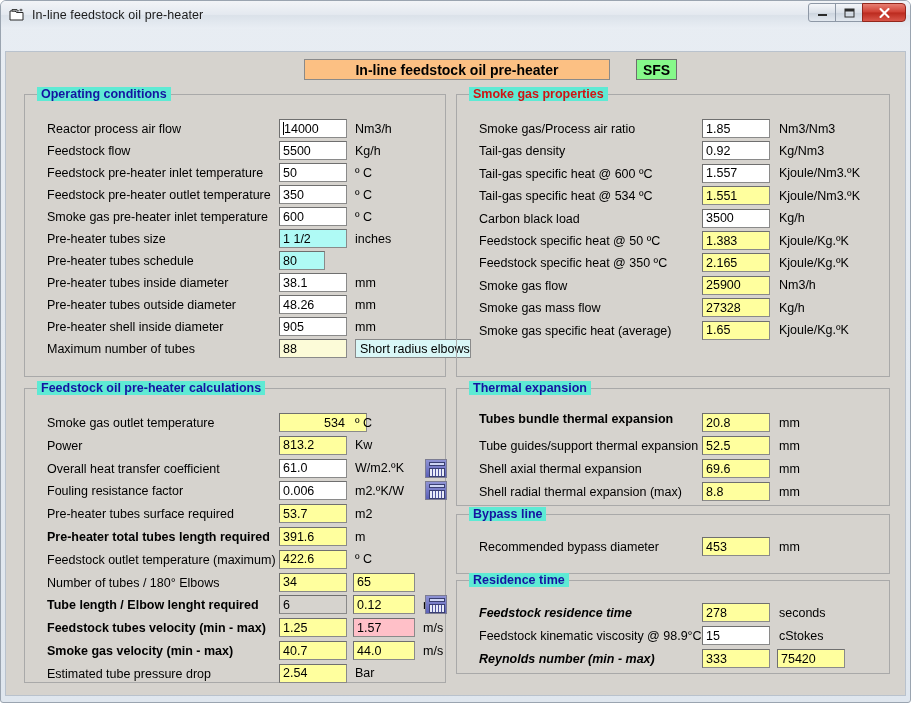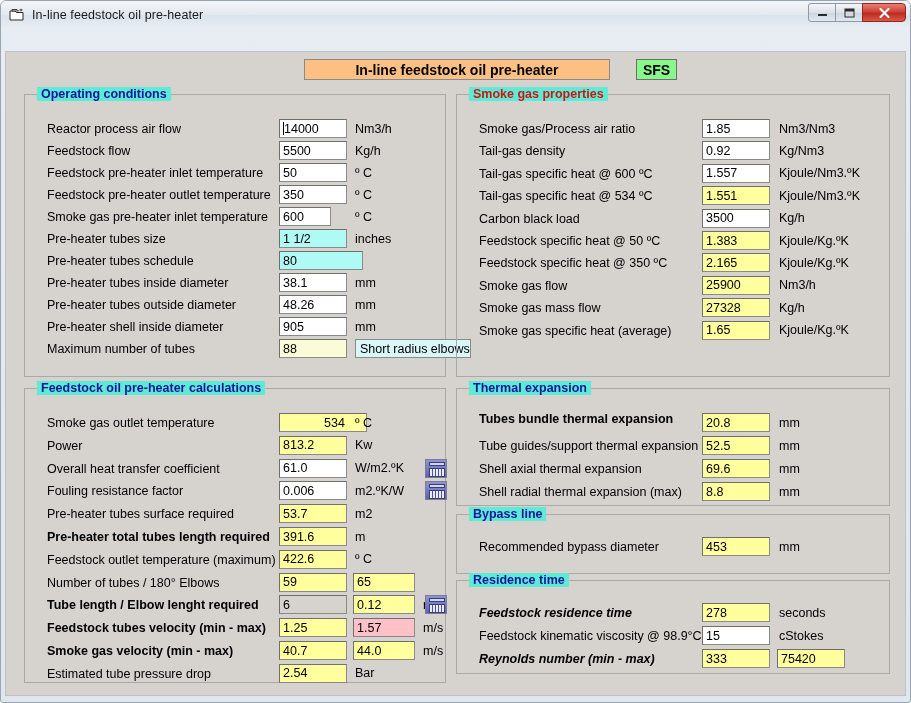--- a/index.html
+++ b/index.html
@@ -224,27 +224,27 @@
           <div class="row lbl" style="left: 22px; top: 46px;">Feedstock flow</div>
           <div class="fld " style="left: 254px; top: 46px; width: 68px;">5500</div>
           <div class="unit" style="left: 330px; top: 46px;">Kg/h</div>
           <div class="row lbl" style="left: 22px; top: 68px;">Feedstock pre-heater inlet temperature</div>
           <div class="fld " style="left: 254px; top: 68px; width: 68px;">50</div>
           <div class="unit" style="left: 330px; top: 68px;">º C</div>
           <div class="row lbl" style="left: 22px; top: 90px;">Feedstock pre-heater outlet temperature</div>
           <div class="fld " style="left: 254px; top: 90px; width: 68px;">350</div>
           <div class="unit" style="left: 330px; top: 90px;">º C</div>
           <div class="row lbl" style="left: 22px; top: 112px;">Smoke gas pre-heater inlet temperature</div>
-          <div class="fld " style="left: 254px; top: 112px; width: 52px;">600</div>
+          <div class="fld " style="left: 254px; top: 112px; width: 68px;">600</div>
           <div class="unit" style="left: 330px; top: 112px;">º C</div>
           <div class="row lbl" style="left: 22px; top: 134px;">Pre-heater tubes size</div>
           <div class="fld cyan" style="left: 254px; top: 134px; width: 68px;">1 1/2</div>
           <div class="unit" style="left: 330px; top: 134px;">inches</div>
           <div class="row lbl" style="left: 22px; top: 156px;">Pre-heater tubes schedule</div>
-          <div class="fld cyan" style="left: 254px; top: 156px; width: 84px;">80</div>
+          <div class="fld cyan" style="left: 254px; top: 156px; width: 46px;">80</div>
           <div class="row lbl" style="left: 22px; top: 178px;">Pre-heater tubes inside diameter</div>
           <div class="fld " style="left: 254px; top: 178px; width: 68px;">38.1</div>
           <div class="unit" style="left: 330px; top: 178px;">mm</div>
           <div class="row lbl" style="left: 22px; top: 200px;">Pre-heater tubes outside diameter</div>
           <div class="fld " style="left: 254px; top: 200px; width: 68px;">48.26</div>
           <div class="unit" style="left: 330px; top: 200px;">mm</div>
           <div class="row lbl" style="left: 22px; top: 222px;">Pre-heater shell inside diameter</div>
           <div class="fld " style="left: 254px; top: 222px; width: 68px;">905</div>
           <div class="unit" style="left: 330px; top: 222px;">mm</div>
           <div class="row lbl" style="left: 22px; top: 244px;">Maximum number of tubes</div>
@@ -279,21 +279,21 @@
           <div class="row lbl" style="left: 22px; top: 115.2px;">Pre-heater tubes surface required</div>
           <div class="fld yellow" style="left: 254px; top: 115.2px; width: 68px;">53.7</div>
           <div class="unit" style="left: 330px; top: 115.2px;">m2</div>
           <div class="row lbl b" style="left: 22px; top: 138px;">Pre-heater total tubes length required</div>
           <div class="fld yellow" style="left: 254px; top: 138px; width: 68px;">391.6</div>
           <div class="unit" style="left: 330px; top: 138px;">m</div>
           <div class="row lbl" style="left: 22px; top: 160.8px;">Feedstock outlet temperature (maximum)</div>
           <div class="fld yellow" style="left: 254px; top: 160.8px; width: 68px;">422.6</div>
           <div class="unit" style="left: 330px; top: 160.8px;">º C</div>
           <div class="row lbl" style="left: 22px; top: 183.6px;">Number of tubes / 180° Elbows</div>
-          <div class="fld yellow" style="left: 254px; top: 183.6px; width: 68px;">59</div>
+          <div class="fld yellow" style="left: 254px; top: 183.6px; width: 68px;">34</div>
           <div class="fld yellow" style="left: 328px; top: 183.6px; width: 62px;">65</div>
           <div class="row lbl b" style="left: 22px; top: 206.4px;">Tube length / Elbow lenght required</div>
           <div class="fld grey" style="left: 254px; top: 206.4px; width: 68px;">6</div>
           <div class="fld yellow" style="left: 328px; top: 206.4px; width: 62px;">0.12</div>
           <div class="unit" style="left: 398px; top: 206.4px;">m</div>
           <div class="calcbtn" style="left: 400px; top: 206.4px;">
             <span class="scr"></span>
             <span class="keys"></span>
           </div>
           <div class="row lbl b" style="left: 22px; top: 229.2px;">Feedstock tubes velocity (min - max)</div>

